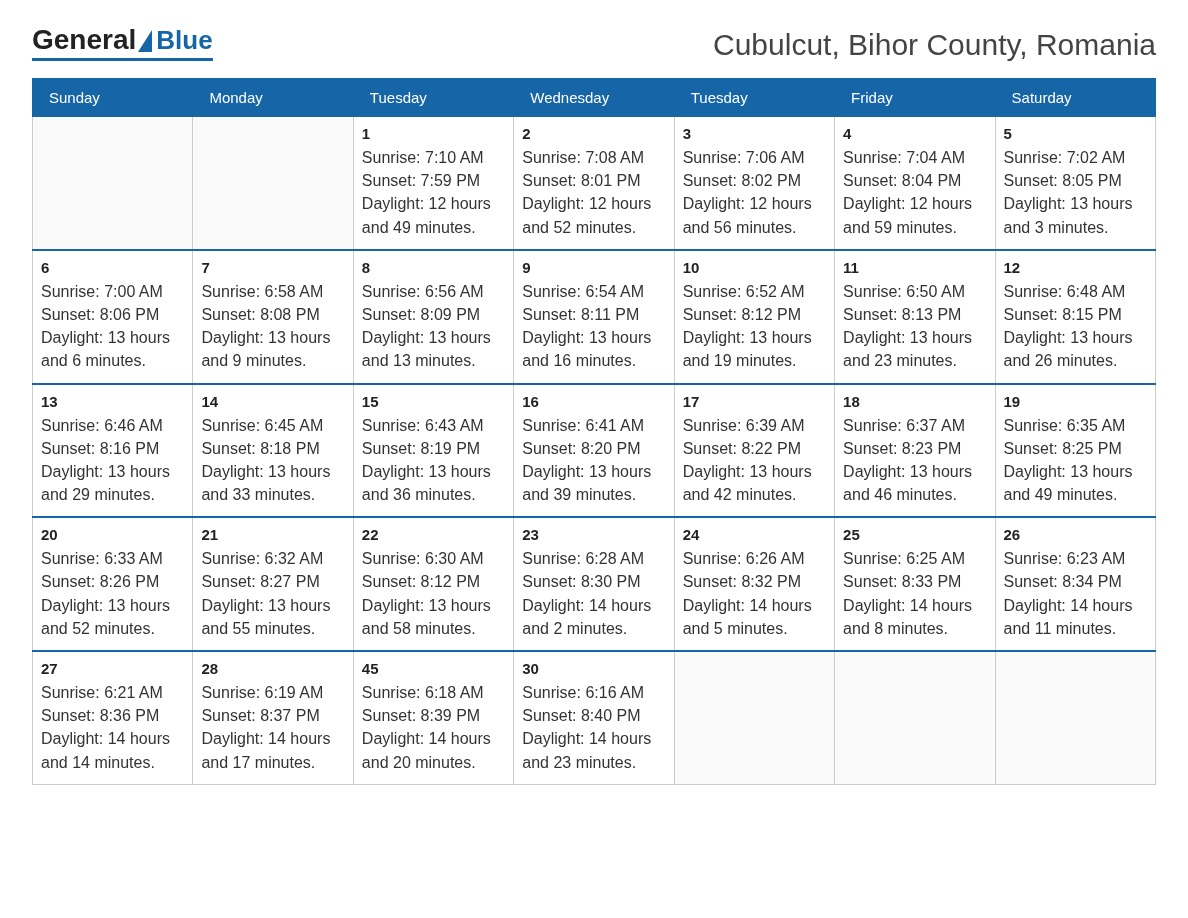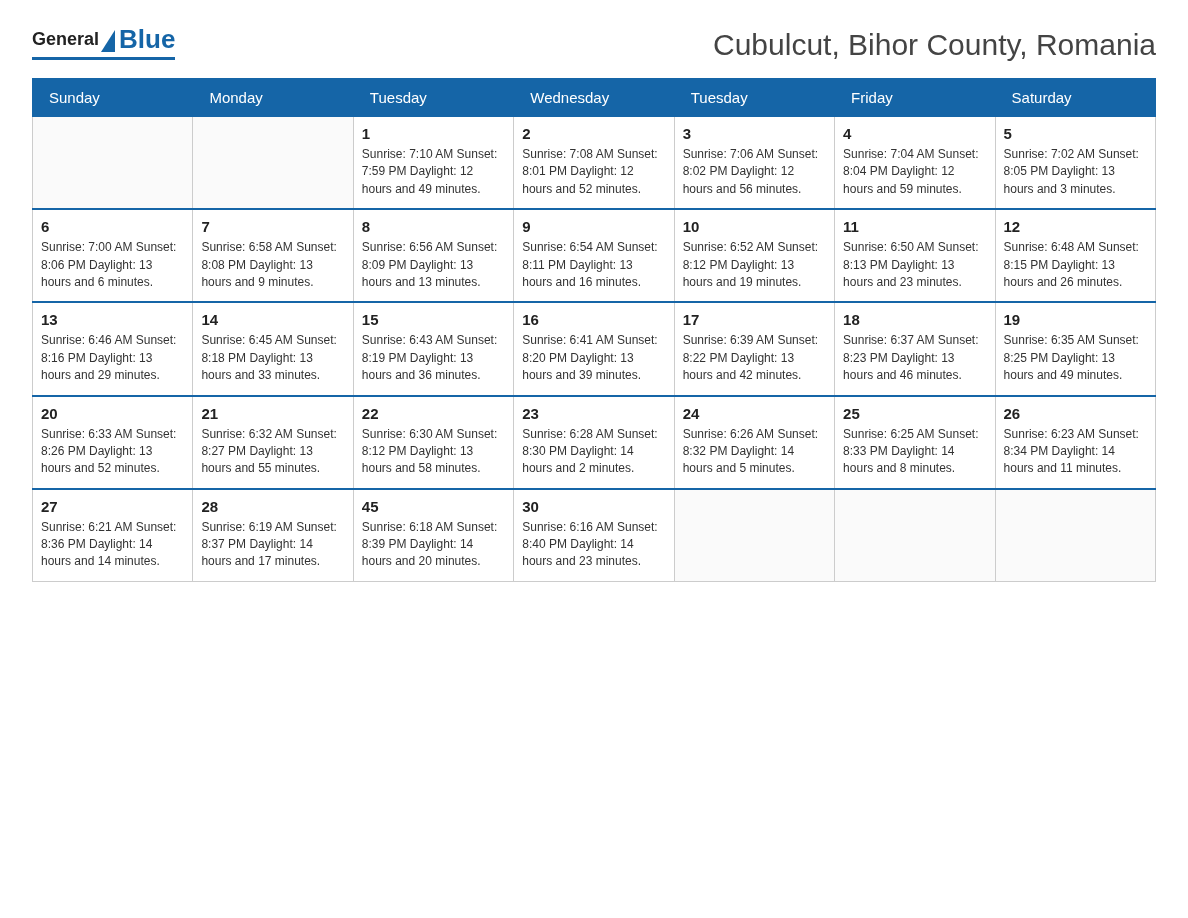--- a/index.html
+++ b/index.html
@@ -20,21 +20,21 @@
     .logo {
       display: flex;
       flex-direction: column;
       align-items: flex-start;
     }
     .logo-top {
       display: flex;
       align-items: center;
     }
     .logo-general {
-      font-size: 18px;
+      font-size: 28px;
       font-weight: bold;
       color: #222;
     }
     .logo-triangle {
       width: 0;
       height: 0;
       border-left: 14px solid transparent;
       border-bottom: 22px solid #1565a7;
       margin-left: 2px;
       margin-top: 2px;
@@ -86,21 +86,21 @@
       width: 14.28%;
       min-height: 110px;
     }
     .day-number {
       font-size: 15px;
       font-weight: bold;
       color: #222;
       margin-bottom: 4px;
     }
     .day-info {
-      font-size: 12px;
+      font-size: 16px;
       color: #333;
       line-height: 1.45;
     }
     .empty-cell {
       background: #fafafa;
     }
     .row-divider td {
       border-top: 2px solid #1565a7;
     }
   </style>

